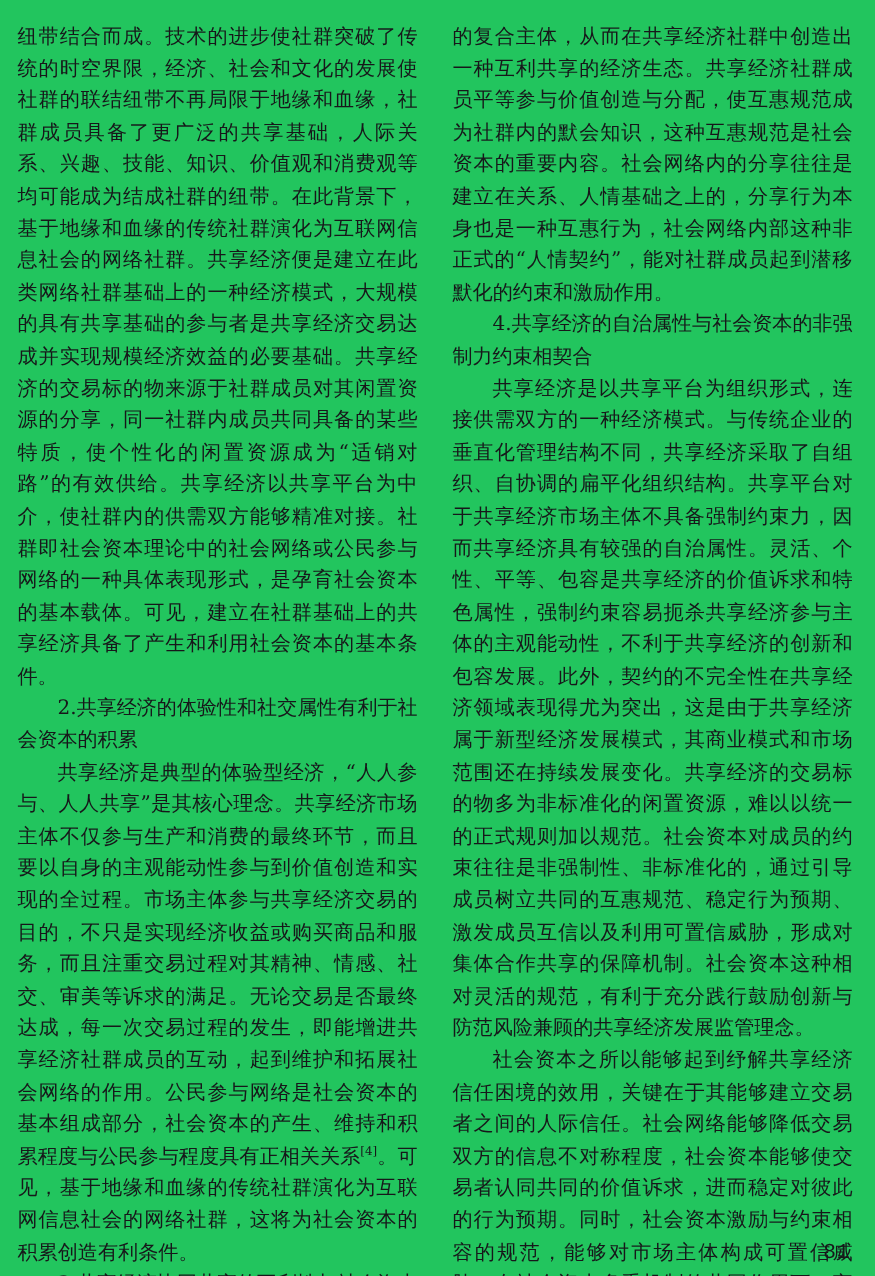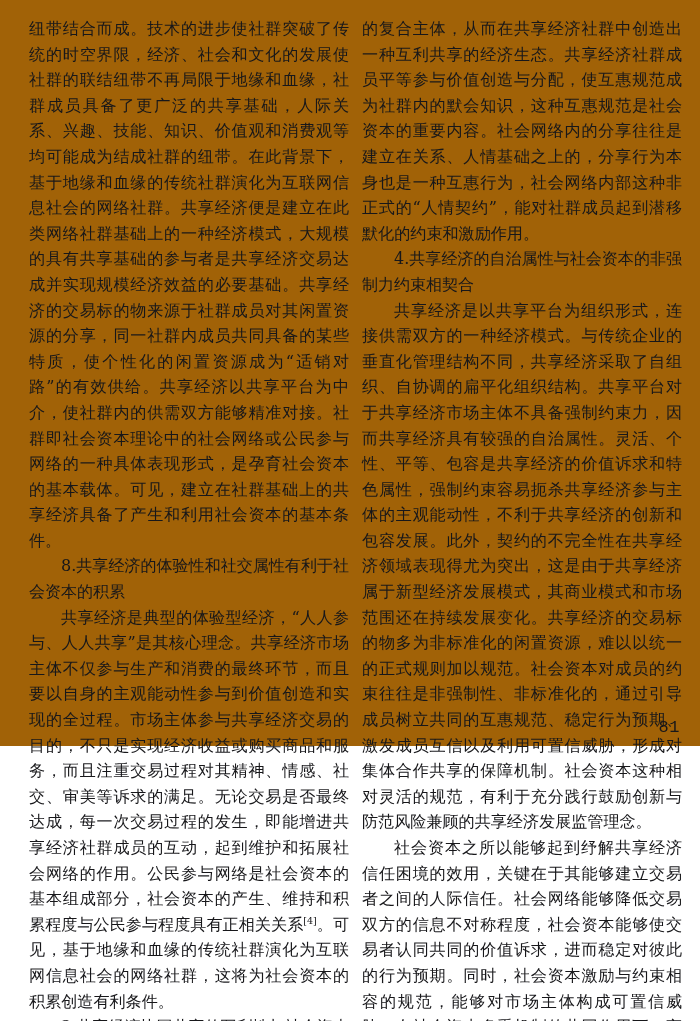--- a/index.html
+++ b/index.html
@@ -10,24 +10,24 @@
     width: 700px;
     height: 1021px;
     background: #ffffff;
     font-family: "DejaVu Serif", "Liberation Serif", serif;
     color: #1a1a1a;
     overflow: hidden;
   }
   .page {
     position: relative;
     width: 700px;
-    height: 746px;
+    height: 1021px;
     box-sizing: border-box;
-    padding: 16px 18px 0 29px;
-    background: #a16207;
+    padding: 16px 18px 0 14px;
+    background: #22c55e;
   }
   .columns {
     display: flex;
     flex-direction: row;
     justify-content: space-between;
     align-items: flex-start;
     height: 975px;
   }
   .col {
     width: 320px;
@@ -91,21 +91,21 @@
 </head>
 <body>
 
 <div class="page">
   <div class="columns">
 
     <div class="col">
 
       <p class="para">纽带结合而成。技术的进步使社群突破了传统的时空界限，经济、社会和文化的发展使社群的联结纽带不再局限于地缘和血缘，社群成员具备了更广泛的共享基础，人际关系、兴趣、技能、知识、价值观和消费观等均可能成为结成社群的纽带。在此背景下，基于地缘和血缘的传统社群演化为互联网信息社会的网络社群。共享经济便是建立在此类网络社群基础上的一种经济模式，大规模的具有共享基础的参与者是共享经济交易达成并实现规模经济效益的必要基础。共享经济的交易标的物来源于社群成员对其闲置资源的分享，同一社群内成员共同具备的某些特质，使个性化的闲置资源成为“适销对路”的有效供给。共享经济以共享平台为中介，使社群内的供需双方能够精准对接。社群即社会资本理论中的社会网络或公民参与网络的一种具体表现形式，是孕育社会资本的基本载体。可见，建立在社群基础上的共享经济具备了产生和利用社会资本的基本条件。</p>
 
-      <p class="heading-num">8.共享经济的体验性和社交属性有利于社会资本的积累</p>
+      <p class="heading-num">2.共享经济的体验性和社交属性有利于社会资本的积累</p>
 
       <p class="para indent"><span>共享经济是典型的体验型经济，“人人参与、人人共享”是其核心理念。共享经济市场主体不仅参与生产和消费的最终环节，而且要以自身的主观能动性参与到价值创造和实现的全过程。市场主体参与共享经济交易的目的，不只是实现经济收益或购买商品和服务，而且注重交易过程对其精神、情感、社交、审美等诉求的满足。无论交易是否最终达成，每一次交易过程的发生，即能增进共享经济社群成员的互动，起到维护和拓展社会网络的作用。公民参与网络是社会资本的基本组成部分，社会资本的产生、维持和积累程度与公民参与程度具有正相关关系</span><sup class="cite">[4]</sup><span>。可见，基于地缘和血缘的传统社群演化为互联网信息社会的网络社群，这将为社会资本的积累创造有利条件。</span></p>
 
       <p class="heading-num">3.共享经济协同共享的互利性与社会资本中的互惠规范相契合</p>
 
     </div>
 
     <div class="col">
 
       <p class="para">的复合主体，从而在共享经济社群中创造出一种互利共享的经济生态。共享经济社群成员平等参与价值创造与分配，使互惠规范成为社群内的默会知识，这种互惠规范是社会资本的重要内容。社会网络内的分享往往是建立在关系、人情基础之上的，分享行为本身也是一种互惠行为，社会网络内部这种非正式的“人情契约”，能对社群成员起到潜移默化的约束和激励作用。</p>

